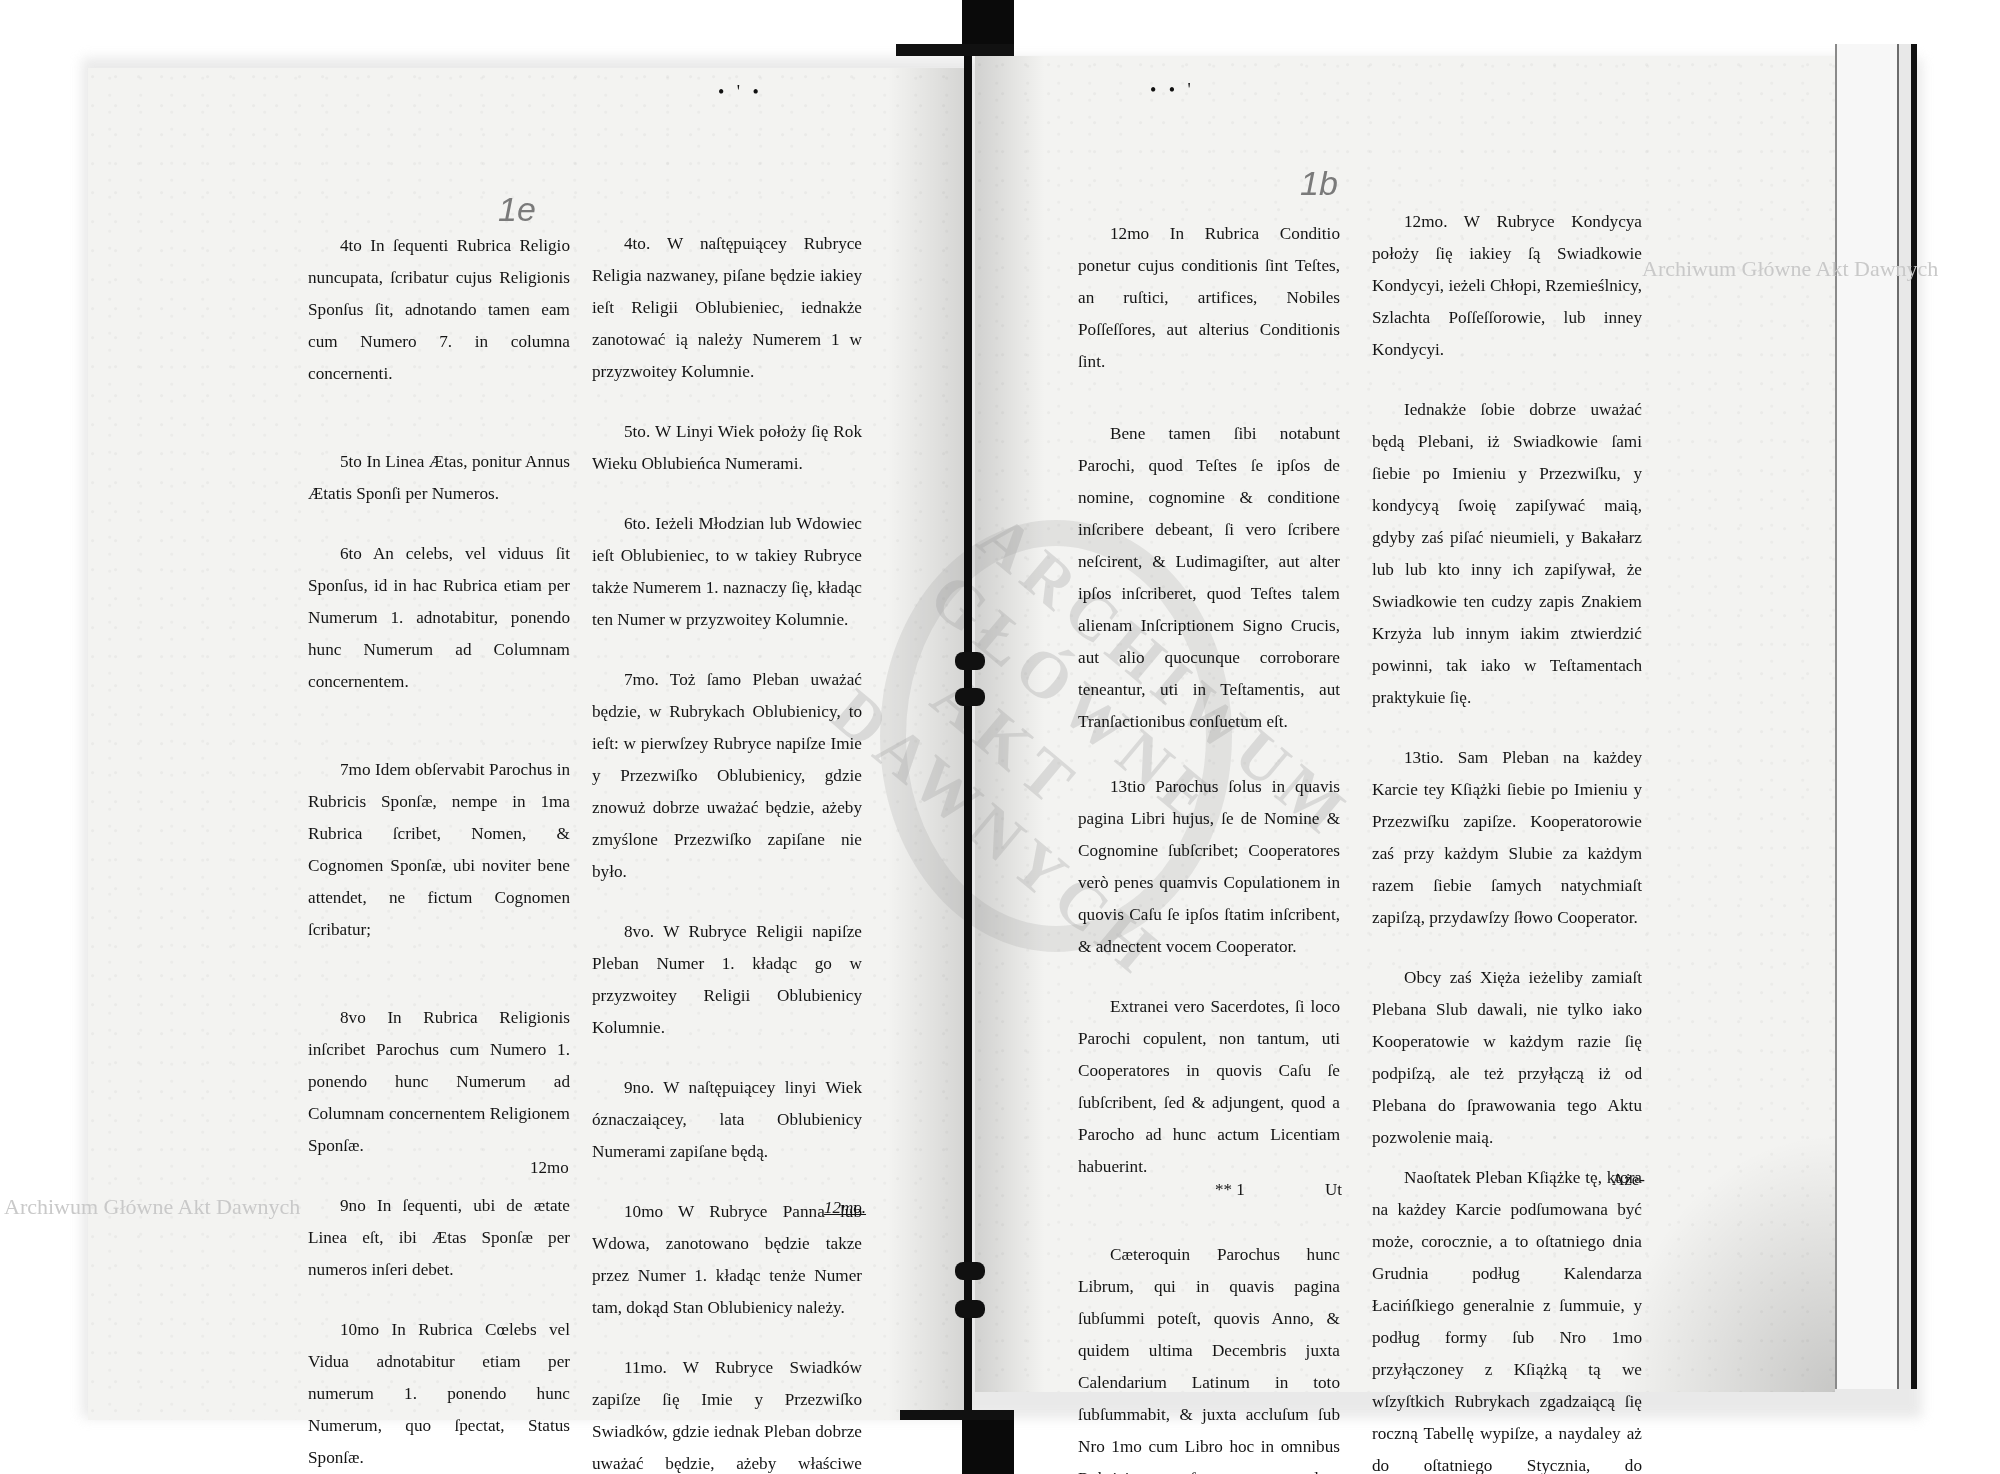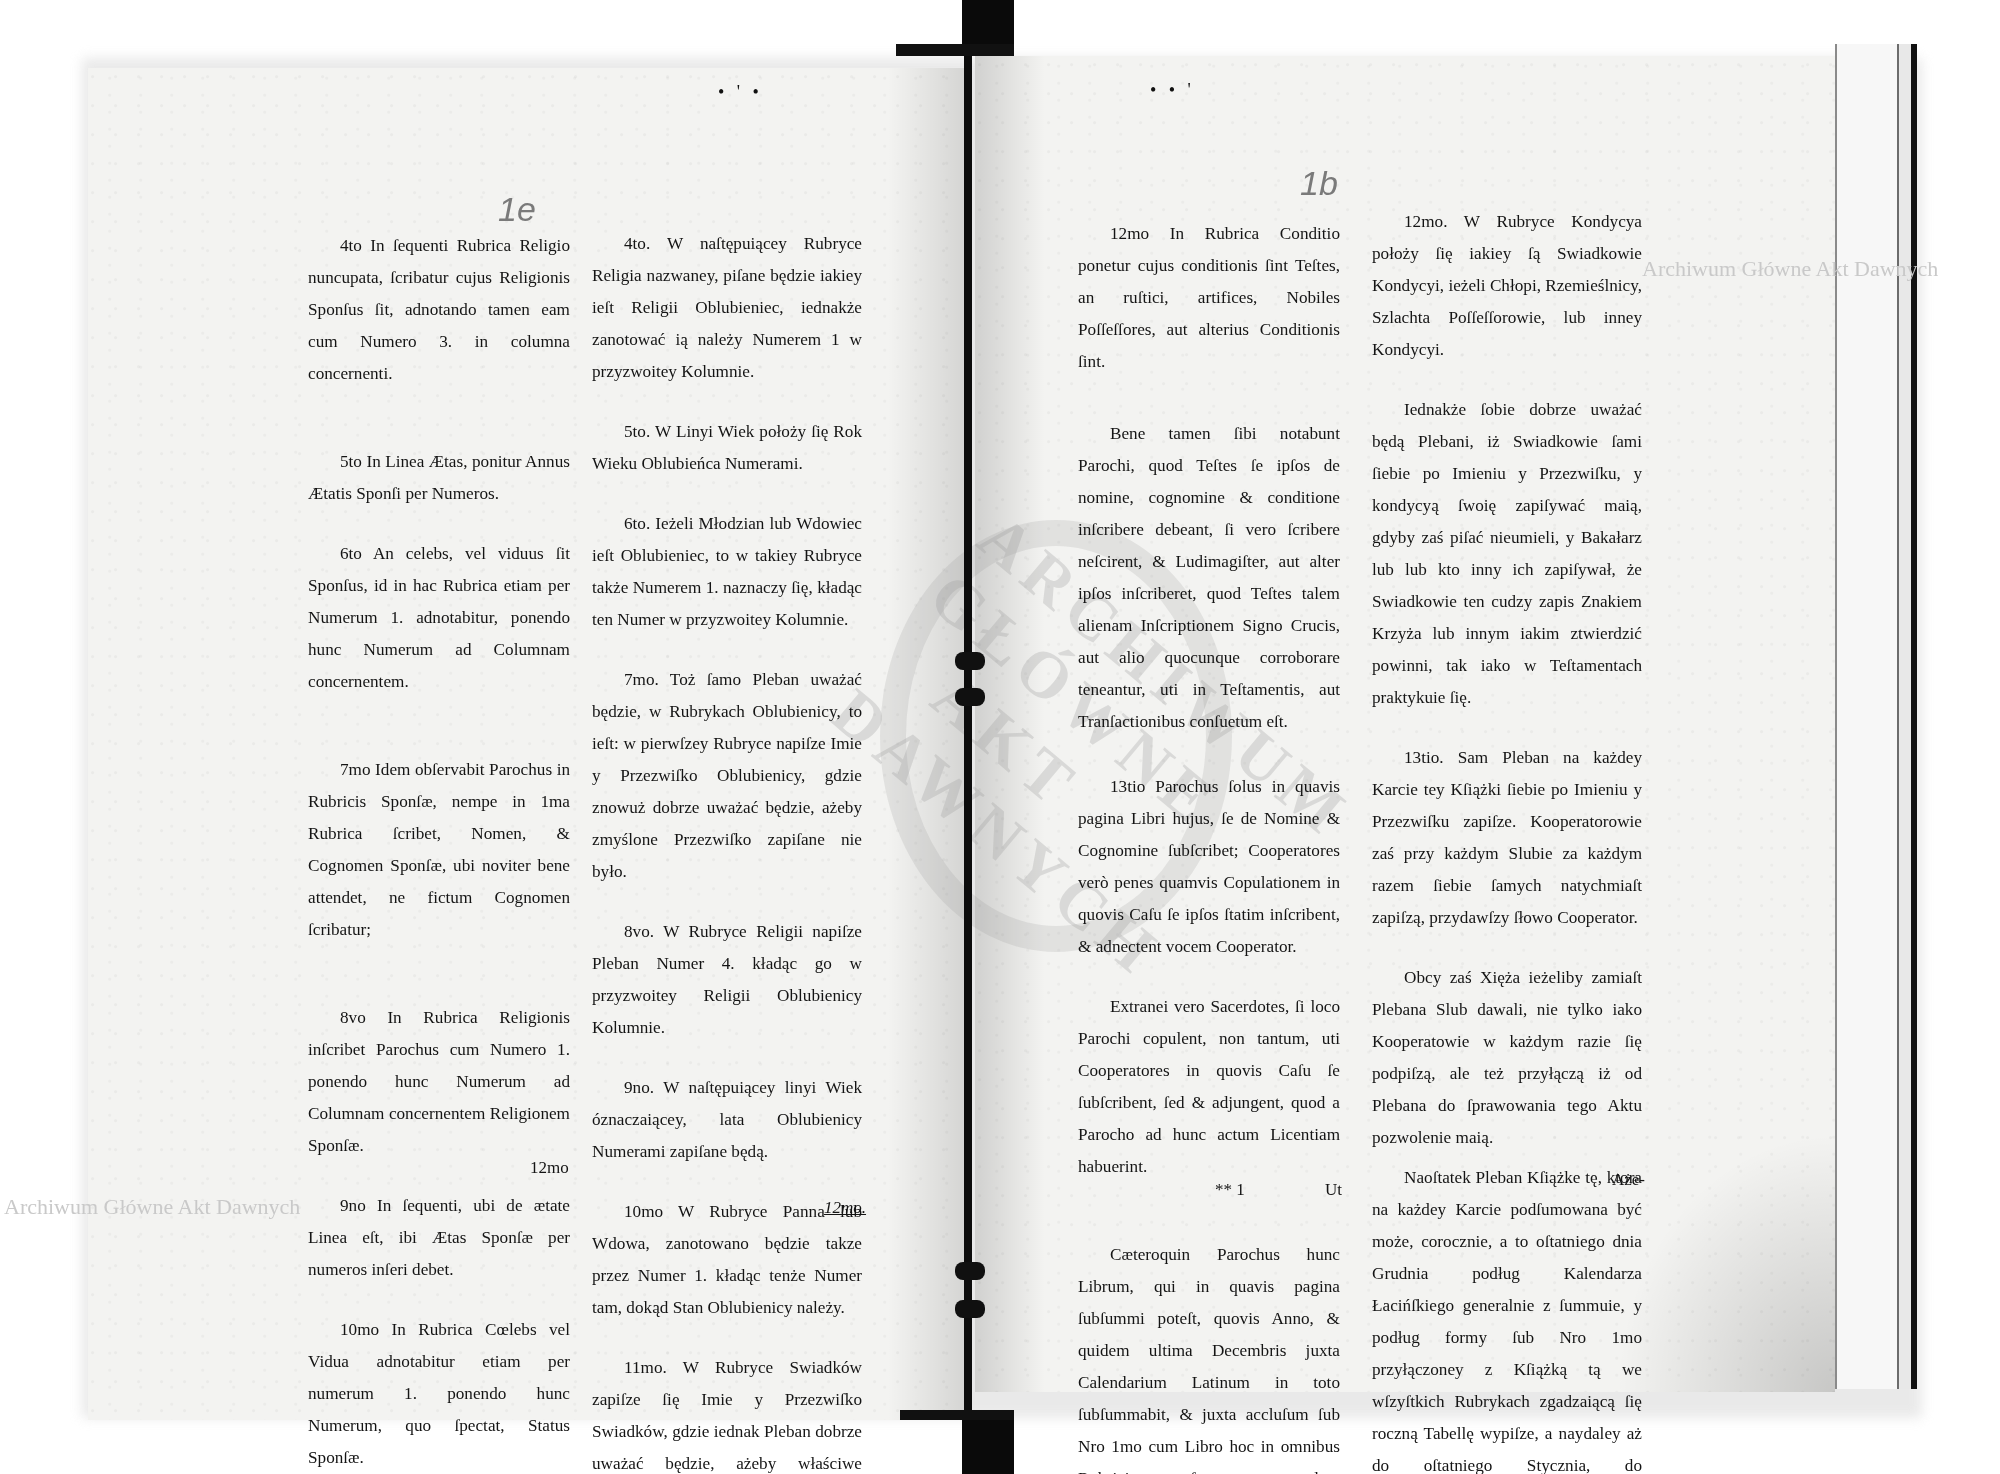--- a/index.html
+++ b/index.html
@@ -112,37 +112,37 @@
 <div class="clip-bottom-bar"></div>
 <div class="stitch" style="top:652px;"></div>
 <div class="stitch" style="top:688px;"></div>
 <div class="stitch" style="top:1262px;"></div>
 <div class="stitch" style="top:1300px;"></div>
 
 <div class="dots" style="left:718px; top:82px;">• ' •</div>
 <div class="folio" style="left:498px; top:190px;text-align:right;">1e</div>
 
 <div class="column col-l1">
-  <p style="margin-bottom:56px">4to In ſequenti Rubrica Religio nuncupata, ſcribatur cujus Religionis Sponſus ſit, adnotando tamen eam cum Numero 3. in columna concernenti.</p>
+  <p style="margin-bottom:56px">4to In ſequenti Rubrica Religio nuncupata, ſcribatur cujus Religionis Sponſus ſit, adnotando tamen eam cum Numero 7. in columna concernenti.</p>
   <p>5to In Linea Ætas, ponitur Annus Ætatis Sponſi per Numeros.</p>
   <p style="margin-bottom:56px">6to An celebs, vel viduus ſit Sponſus, id in hac Rubrica etiam per Numerum 1. adnotabitur, ponendo hunc Numerum ad Columnam concernentem.</p>
   <p style="margin-bottom:56px">7mo Idem obſervabit Parochus in Rubricis Sponſæ, nempe in 1ma Rubrica ſcribet, Nomen, &amp; Cognomen Sponſæ, ubi noviter bene attendet, ne fictum Cognomen ſcribatur;</p>
   <p>8vo In Rubrica Religionis inſcribet Parochus cum Numero 1. ponendo hunc Numerum ad Columnam concernentem Religionem Sponſæ.</p>
   <p>9no In ſequenti, ubi de ætate Linea eſt, ibi Ætas Sponſæ per numeros inſeri debet.</p>
   <p style="margin-bottom:40px">10mo In Rubrica Cœlebs vel Vidua adnotabitur etiam per numerum 1. ponendo hunc Numerum, quo ſpectat, Status Sponſæ.</p>
 
 </div>
 <div class="catchword" style="left:530px; top:1158px;">12mo</div>
 
 <div class="column col-l2">
   <p>4to. W naſtępuiącey Rubryce Religia nazwaney, piſane będzie iakiey ieſt Religii Oblubieniec, iednakże zanotować ią należy Numerem 1 w przyzwoitey Kolumnie.</p>
   <p>5to. W Linyi Wiek położy ſię Rok Wieku Oblubieńca Numerami.</p>
   <p>6to. Ieżeli Młodzian lub Wdowiec ieſt Oblubieniec, to w takiey Rubryce także Numerem 1. naznaczy ſię, kładąc ten Numer w przyzwoitey Kolumnie.</p>
   <p>7mo. Toż ſamo Pleban uważać będzie, w Rubrykach Oblubienicy, to ieſt: w pierwſzey Rubryce napiſze Imie y Przezwiſko Oblubienicy, gdzie znowuż dobrze uważać będzie, ażeby zmyślone Przezwiſko zapiſane nie było.</p>
-  <p>8vo. W Rubryce Religii napiſze Pleban Numer 4. kładąc go w przyzwoitey Religii Oblubienicy Kolumnie.</p>
+  <p>8vo. W Rubryce Religii napiſze Pleban Numer 1. kładąc go w przyzwoitey Religii Oblubienicy Kolumnie.</p>
   <p>9no. W naſtępuiącey linyi Wiek óznaczaiącey, lata Oblubienicy Numerami zapiſane będą.</p>
   <p>10mo W Rubryce Panna lub Wdowa, zanotowano będzie takze przez Numer 1. kładąc tenże Numer tam, dokąd Stan Oblubienicy należy.</p>
   <p>11mo. W Rubryce Swiadków zapiſze ſię Imie y Przezwiſko Swiadków, gdzie iednak Pleban dobrze uważać będzie, ażeby właściwe Imiona a nie zmyślone przez ſamychże Swiadków zapiſane były,</p>
 </div>
 <div class="catchword" style="left:824px; top:1198px; font-style:italic;text-decoration:underline;">12mo.</div>
 
 <div class="dots" style="left:1150px; top:80px;">• • '</div>
 <div class="folio" style="left:1300px; top:164px;">1b</div>
 
 <div class="column col-r1">

